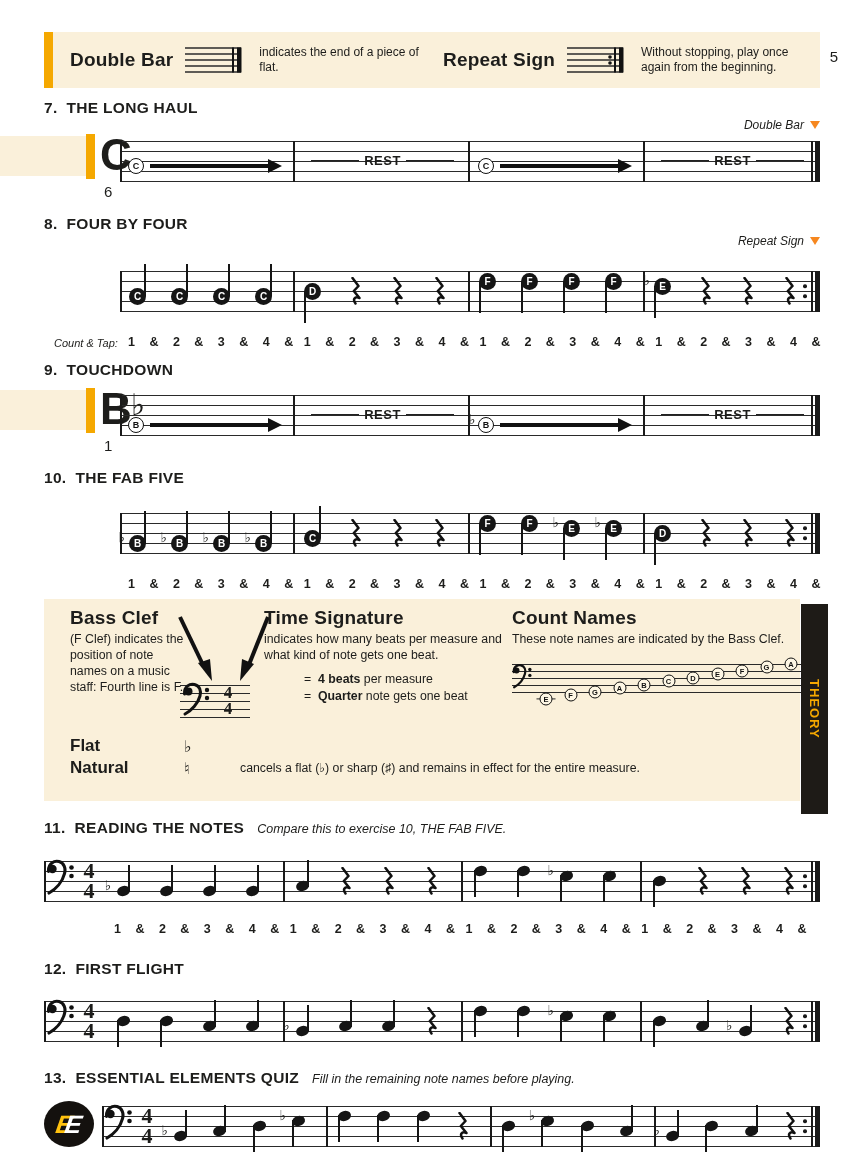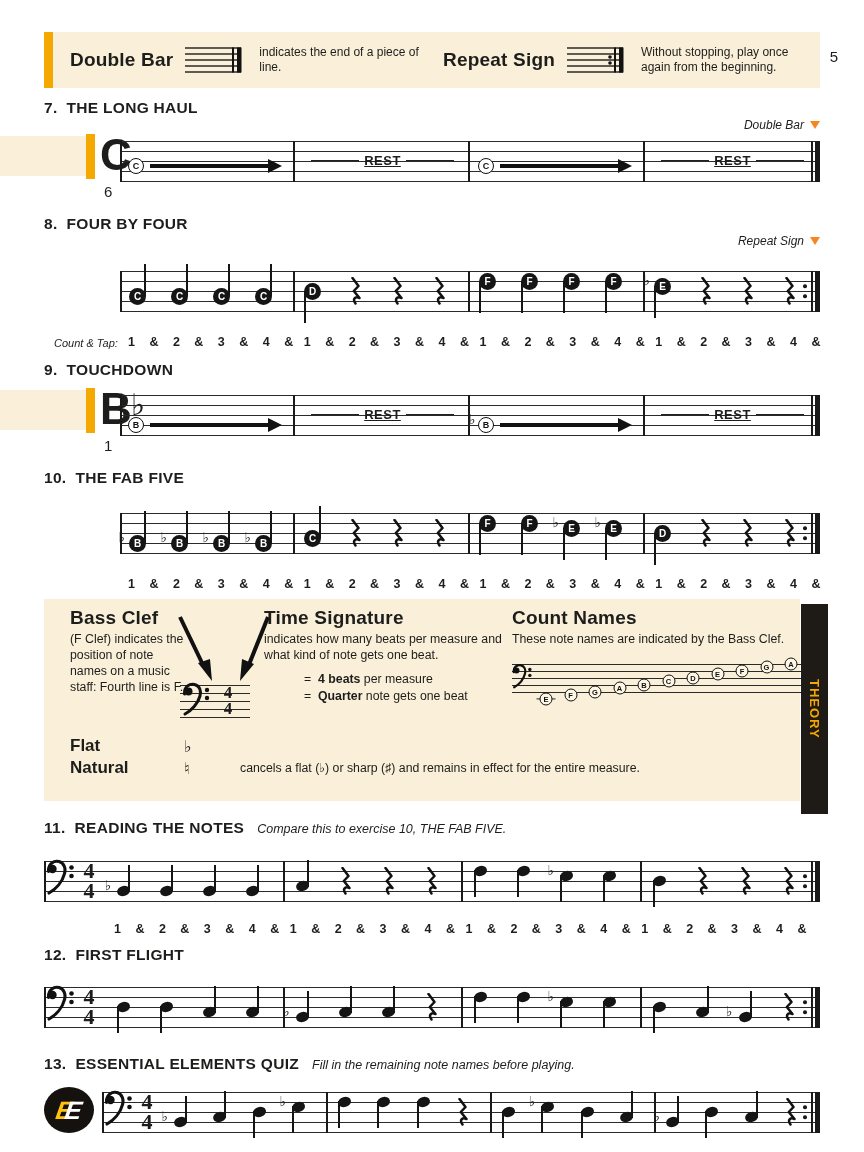--- a/index.html
+++ b/index.html
@@ -58,21 +58,21 @@
            align-items:center; justify-content:center; }
   .ocirc { position:absolute; left:-8px; top:-8px; width:16px; height:16px; border:1.7px solid #111;
            border-radius:50%; background:#fff; color:#111; font-size:9px; font-weight:700;
            display:flex; align-items:center; justify-content:center; }
   .stem { position:absolute; width:2px; background:#151515; }
   .flat { position:absolute; left:-19px; top:-13px; font-family:"DejaVu Sans",sans-serif;
           font-size:14px; font-weight:600; line-height:1; }
   .nhead { position:absolute; left:-6.5px; top:-4.8px; width:13px; height:9.6px; background:#151515;
            border-radius:50%; transform:rotate(-16deg); }
   .restrow { position:absolute; left:9%; right:9%; display:flex; align-items:center; gap:5px;
-             font-weight:700; font-size:13px; letter-spacing:.5px;text-decoration:underline; }
+             font-weight:700; font-size:13px; letter-spacing:.5px; }
   .restrow::before, .restrow::after { content:""; flex:1; height:1.8px; background:#222; }
   .arr-line { position:absolute; height:3.4px; background:#111; }
   .arr-head { position:absolute; border-top:7px solid transparent; border-bottom:7px solid transparent;
               border-left:14px solid #111; }
   .clefblock { position:absolute; left:2px; }
   .timesig { position:absolute; left:36px; width:18px; text-align:center;
              font-family:"Liberation Serif", serif; font-weight:700; font-size:22px; line-height:20px; }
 
   
   .counts-row { position:relative; display:flex; margin-right:18px; margin-top:2px; }
@@ -133,21 +133,21 @@
         <g stroke="#2a2a2a" stroke-width="1.3">
           <line x1="0" y1="5" x2="56" y2="5"></line>
             <line x1="0" y1="11" x2="56" y2="11"></line>
             <line x1="0" y1="17" x2="56" y2="17"></line>
             <line x1="0" y1="23" x2="56" y2="23"></line>
             <line x1="0" y1="29" x2="56" y2="29"></line>
         </g>
         <rect x="47" y="4.5" width="2" height="25" fill="#111"></rect>
           <rect x="52" y="4.5" width="4.5" height="25" fill="#111"></rect>
       </svg>
-      <span class="desc">indicates the end of a piece of line.</span>
+      <span class="desc">indicates the end of a piece of flat.</span>
     </div>
     <div class="def">
       <span class="term">Repeat Sign</span>
       <svg class="mini-staff" width="62" height="34" viewBox="0 0 62 34">
         <g stroke="#2a2a2a" stroke-width="1.3">
           <line x1="0" y1="5" x2="56" y2="5"></line>
             <line x1="0" y1="11" x2="56" y2="11"></line>
             <line x1="0" y1="17" x2="56" y2="17"></line>
             <line x1="0" y1="23" x2="56" y2="23"></line>
             <line x1="0" y1="29" x2="56" y2="29"></line>
@@ -744,21 +744,21 @@
   </div>
   <div class="counts-row" style="margin-left:62px">
     <div class="counts">
         <div class="countcol">1 &amp; 2 &amp; 3 &amp; 4 &amp;</div>
         <div class="countcol">1 &amp; 2 &amp; 3 &amp; 4 &amp;</div>
         <div class="countcol">1 &amp; 2 &amp; 3 &amp; 4 &amp;</div>
         <div class="countcol">1 &amp; 2 &amp; 3 &amp; 4 &amp;</div>
       </div>
   </div>
 
-  <div class="ex-head" style="margin-top:10px">
+  <div class="ex-head" style="margin-top:24px">
     <span>12.</span>
     <span>FIRST FLIGHT</span>
   </div>
   <div class="ex-row" style="margin-top:4px">
     <div class="staff" style="height: 78px;">
         <div class="sline" style="top: 19px;"></div>
         <div class="sline" style="top: 29px;"></div>
         <div class="sline" style="top: 39px;"></div>
         <div class="sline" style="top: 49px;"></div>
         <div class="sline" style="top: 59px;"></div>

